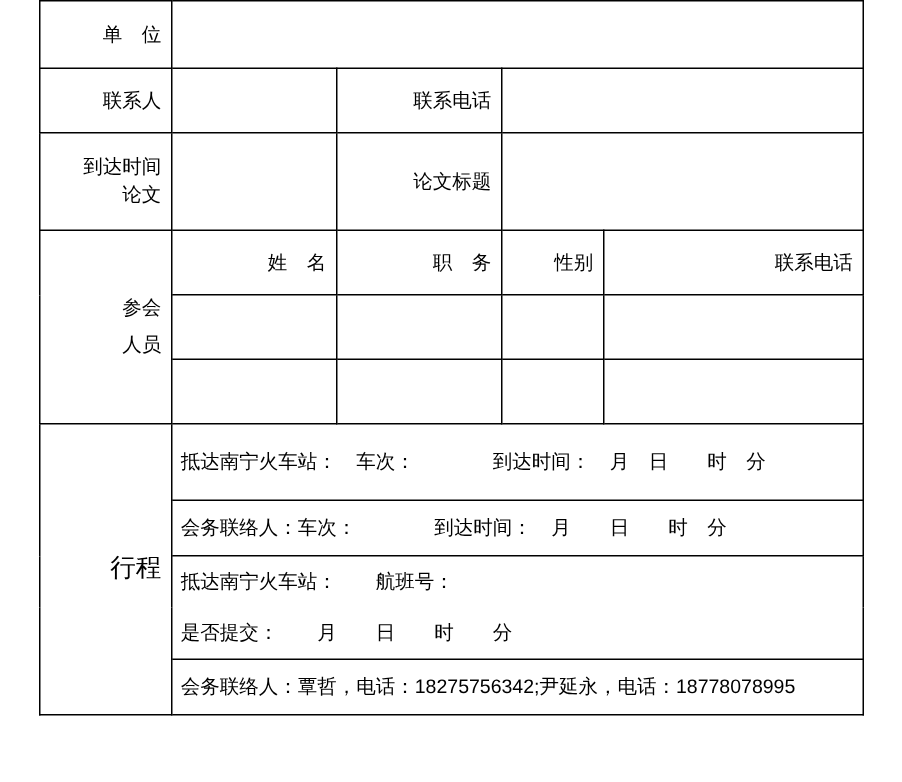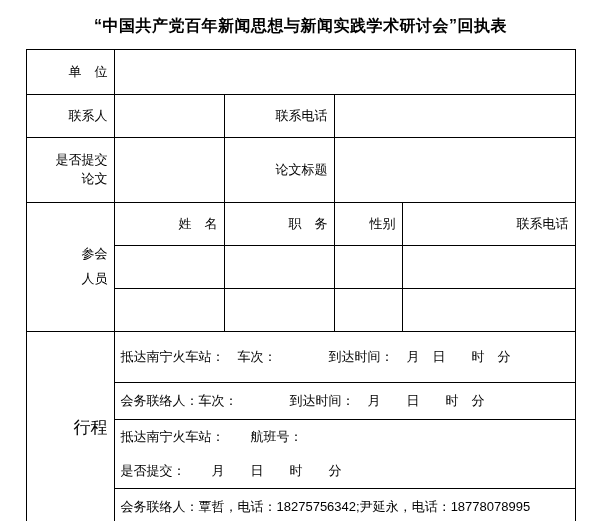--- a/index.html
+++ b/index.html
@@ -68,21 +68,20 @@
   }
   .nowrap {
     white-space: nowrap;
   }
 </style>
 </head>
 <body>
 
 <div class="page">
 
-  <div class="doc-title">“中国共产党百年新闻思想与新闻实践学术研讨会”回执表</div>
 
   <table class="form">
     <colgroup>
       <col style="width:88px">
       <col style="width:110px">
       <col style="width:110px">
       <col style="width:68px">
       <col style="width:173px">
     </colgroup>
     <tbody>
@@ -94,21 +93,21 @@
 
       <tr>
         <td class="c-center row-tall">联系人</td>
         <td class="c-left"></td>
         <td class="c-center">联系电话</td>
         <td class="c-left" colspan="2"></td>
       </tr>
 
       <tr>
         <td class="c-center" style="height:56px">
-          <div>是否提交</div>
+          <div>到达时间</div>
           <div>论文</div>
         </td>
         <td class="c-left"></td>
         <td class="c-center">论文标题</td>
         <td class="c-left" colspan="2"></td>
       </tr>
 
       <tr>
         <td class="c-center" rowspan="3">
           <div class="member-label">参会</div>

